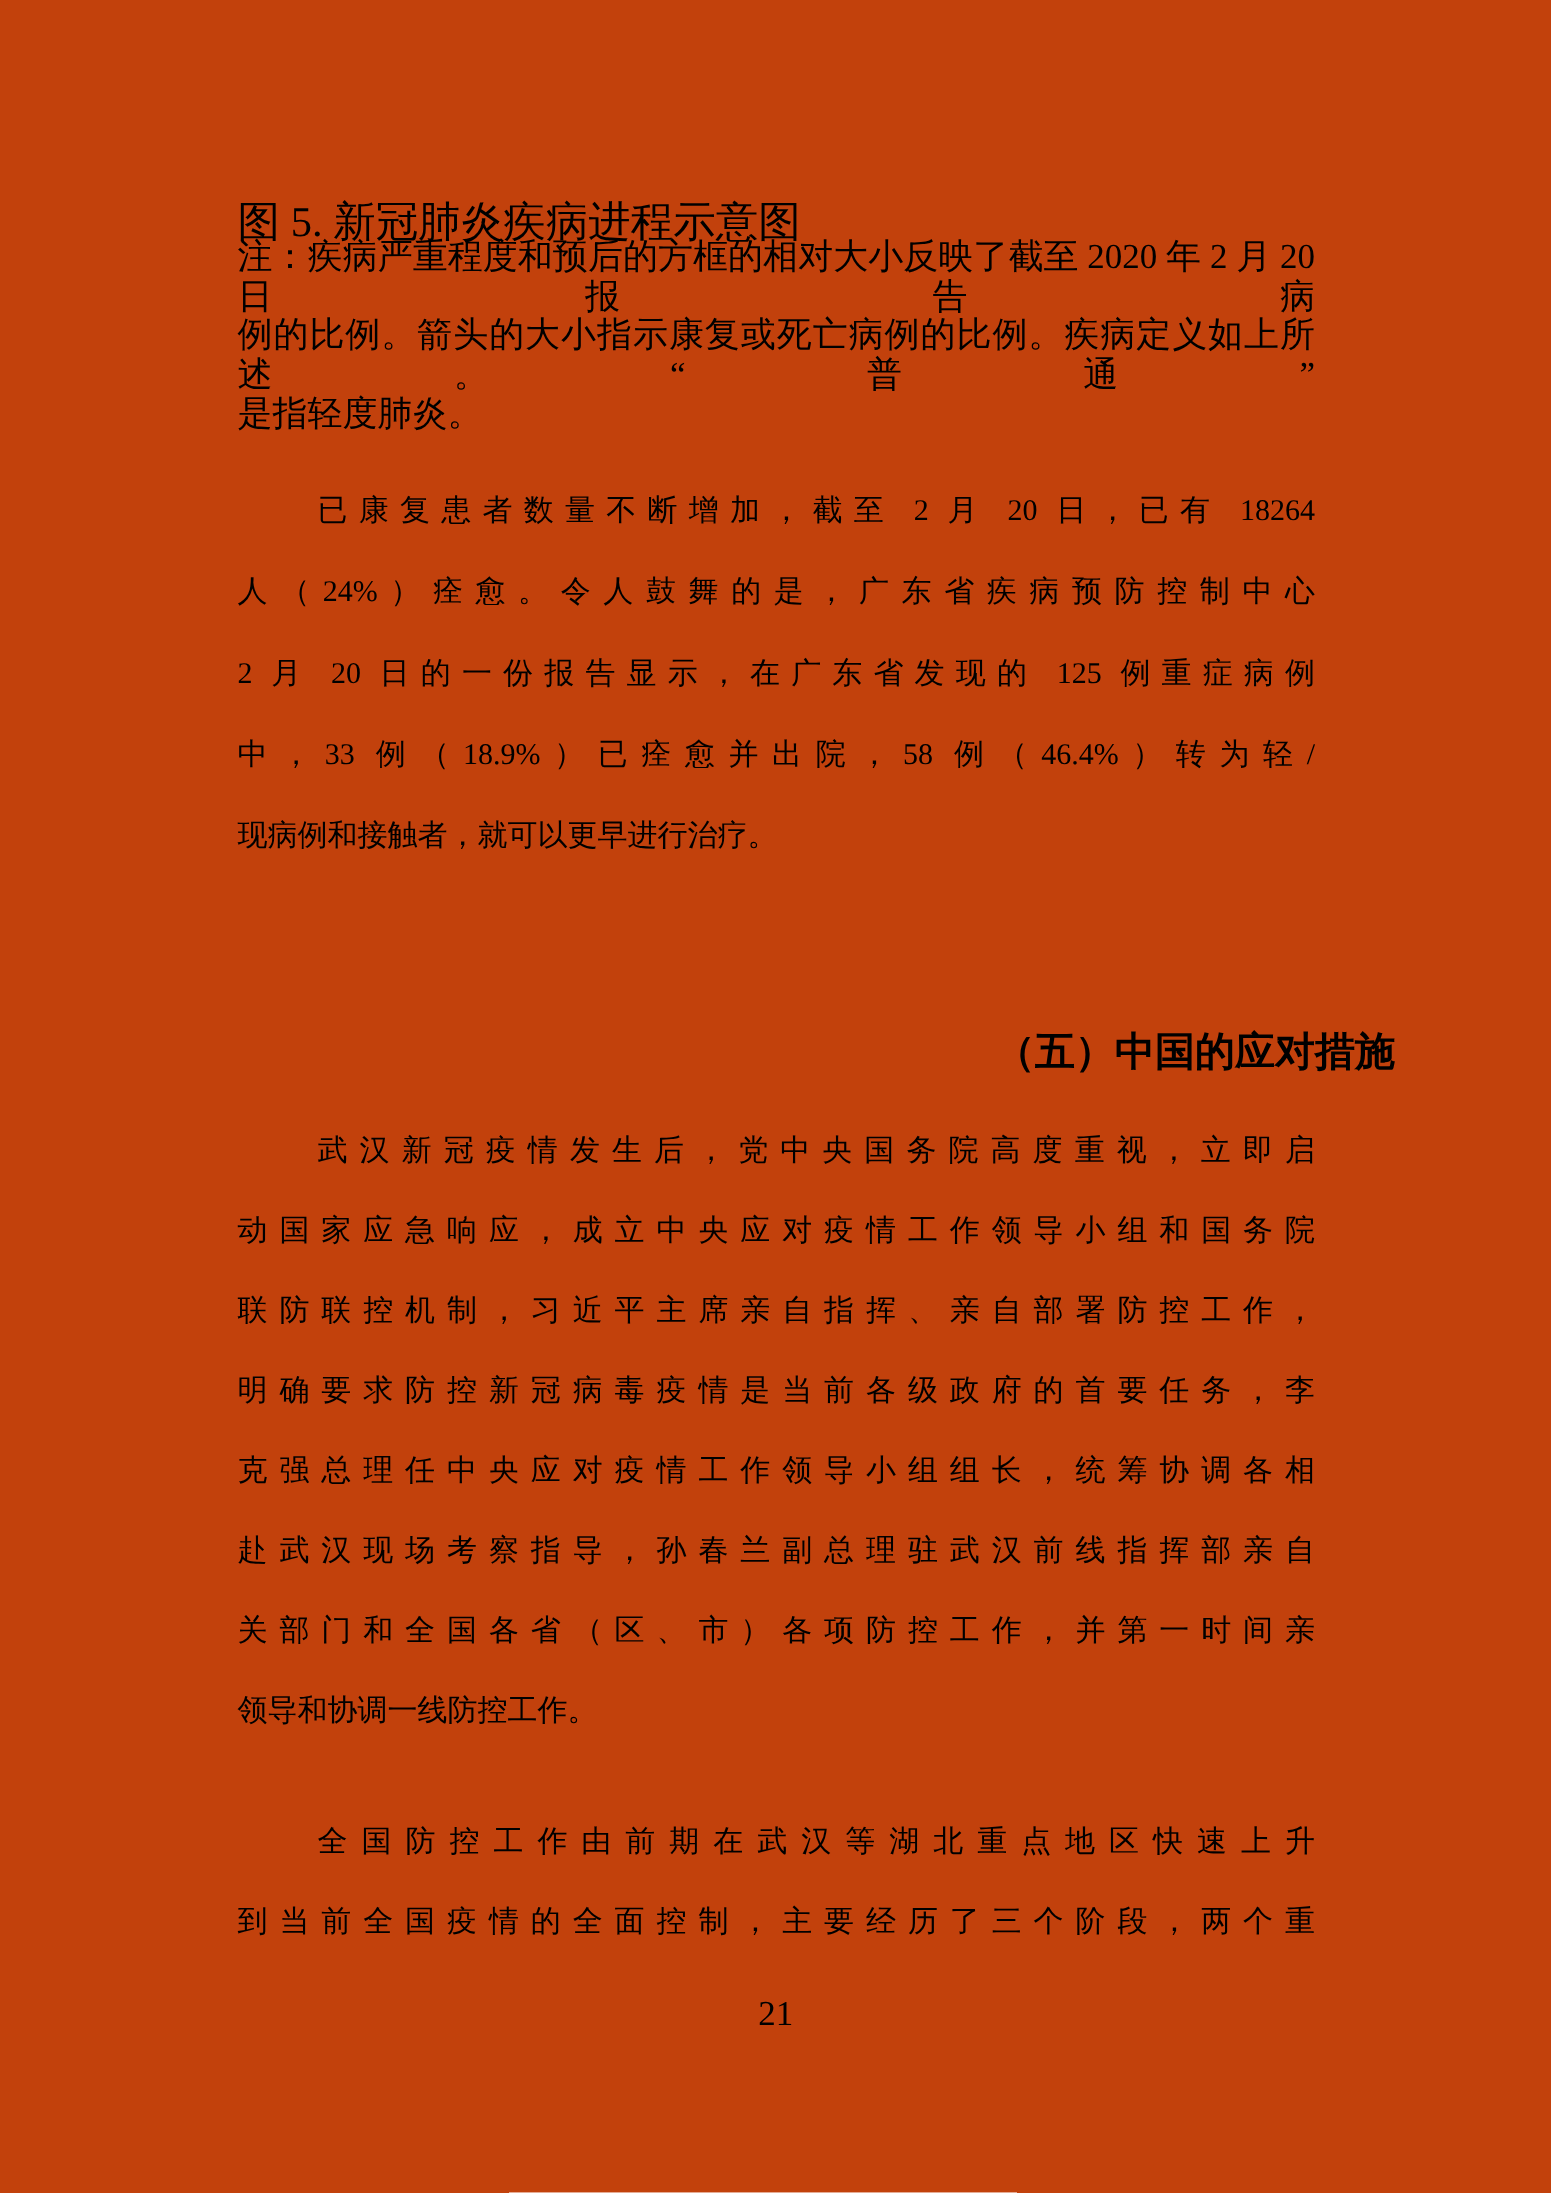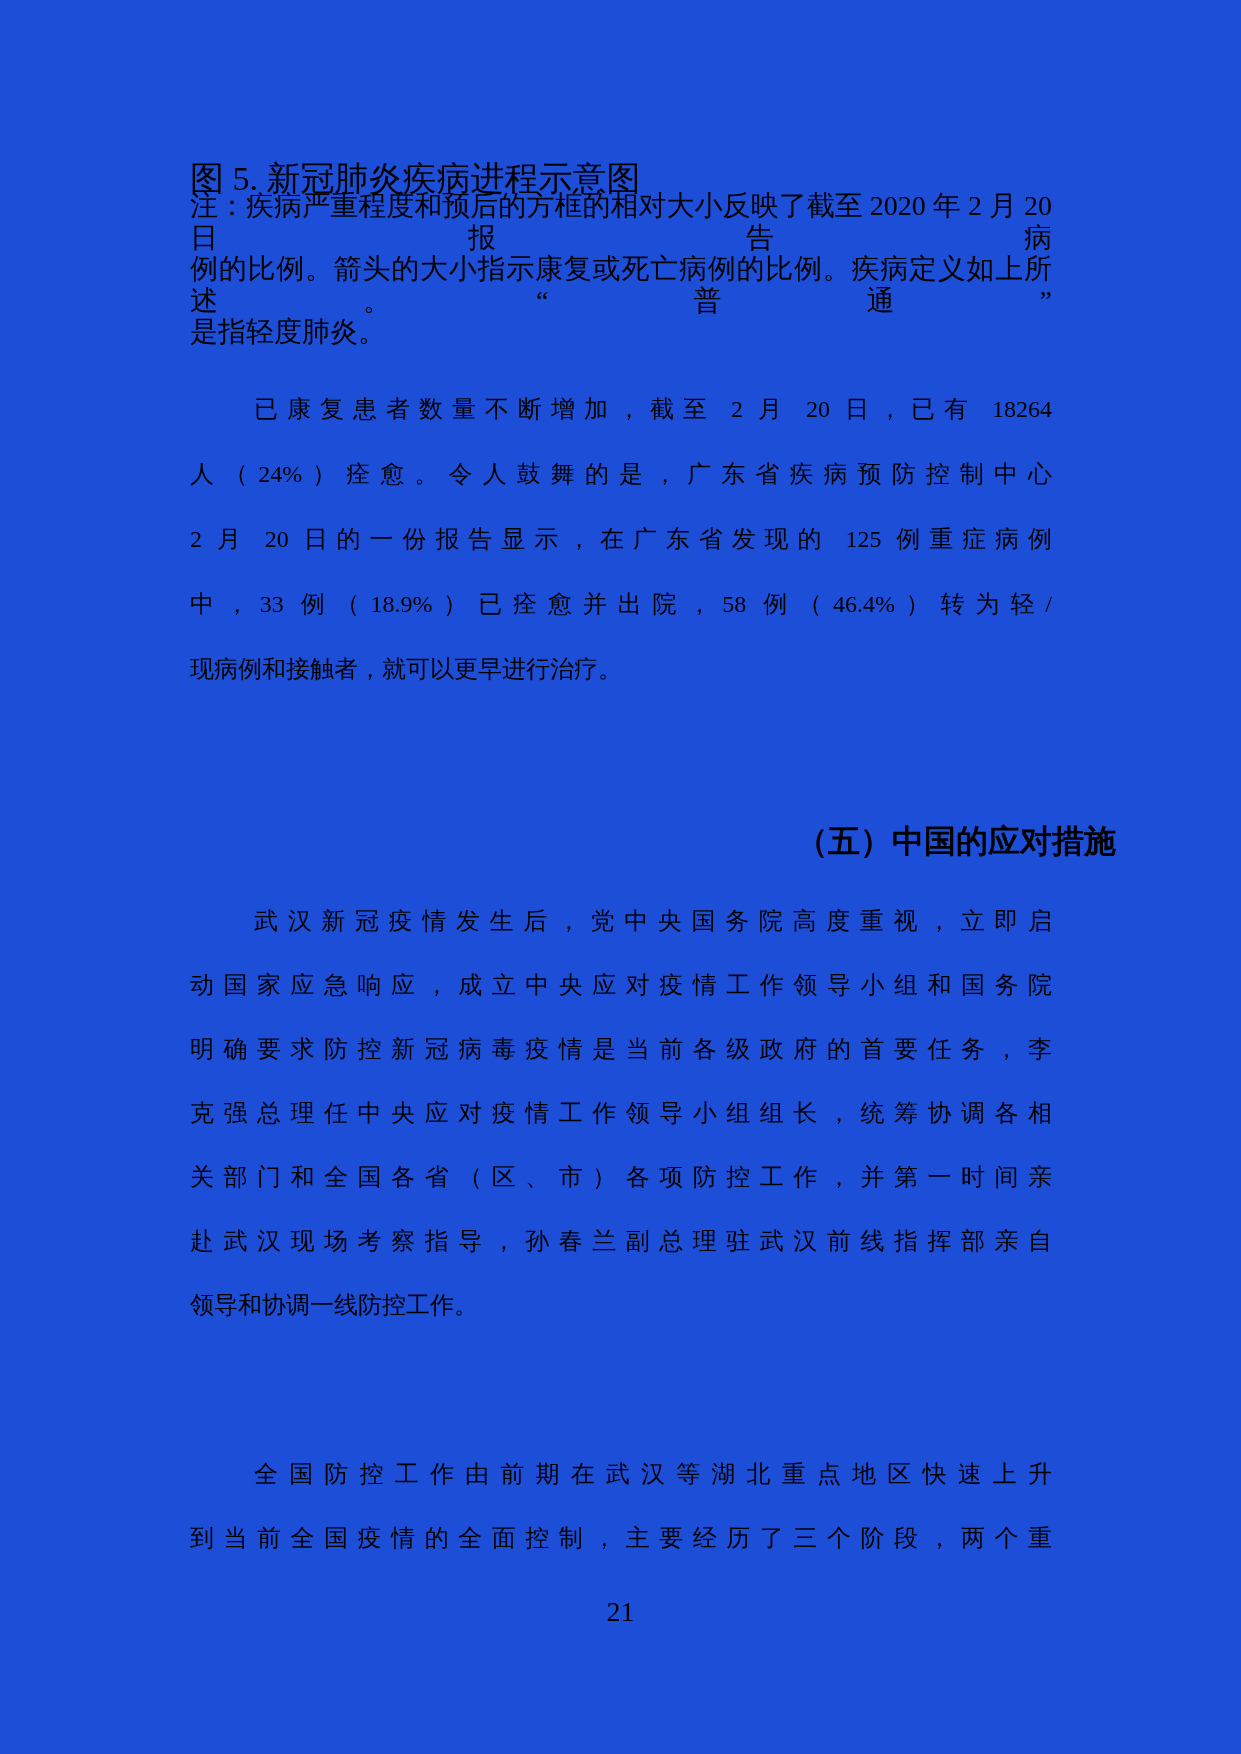--- a/index.html
+++ b/index.html
@@ -4,21 +4,21 @@
 <style>
   html, body {
     margin: 0;
     padding: 0;
     background: #ffffff;
   }
   .page {
     position: relative;
     width: 1241px;
     height: 1754px;
-    background: #1d4ed8;
+    background: #c2410c;
     color: #000000;
     font-family: "Liberation Serif", "DejaVu Serif", serif;
     overflow: hidden;
   }
   .block {
     position: absolute;
     left: 190px;
     width: 862px;
   }
   .figure-title {
@@ -86,24 +86,25 @@
     <div class="jline">2 月 20 日的一份报告显示，在广东省发现的 125 例重症病例</div>
     <div class="jline">中，33 例（18.9%）已痊愈并出院，58 例（46.4%）转为轻/</div>
     <div class="lline">现病例和接触者，就可以更早进行治疗。</div>
   </div>
 
   <div class="block section-heading">（五）中国的应对措施</div>
 
   <div class="block body-para para-response">
     <div class="jline indent">武汉新冠疫情发生后，党中央国务院高度重视，立即启</div>
     <div class="jline">动国家应急响应，成立中央应对疫情工作领导小组和国务院</div>
+    <div class="jline">联防联控机制，习近平主席亲自指挥、亲自部署防控工作，</div>
     <div class="jline">明确要求防控新冠病毒疫情是当前各级政府的首要任务，李</div>
     <div class="jline">克强总理任中央应对疫情工作领导小组组长，统筹协调各相</div>
+    <div class="jline">赴武汉现场考察指导，孙春兰副总理驻武汉前线指挥部亲自</div>
     <div class="jline">关部门和全国各省（区、市）各项防控工作，并第一时间亲</div>
-    <div class="jline">赴武汉现场考察指导，孙春兰副总理驻武汉前线指挥部亲自</div>
     <div class="lline">领导和协调一线防控工作。</div>
   </div>
 
   <div class="block body-para para-stages">
     <div class="jline indent">全国防控工作由前期在武汉等湖北重点地区快速上升</div>
     <div class="jline">到当前全国疫情的全面控制，主要经历了三个阶段，两个重</div>
   </div>
 
   <div class="page-number">21</div>
 

